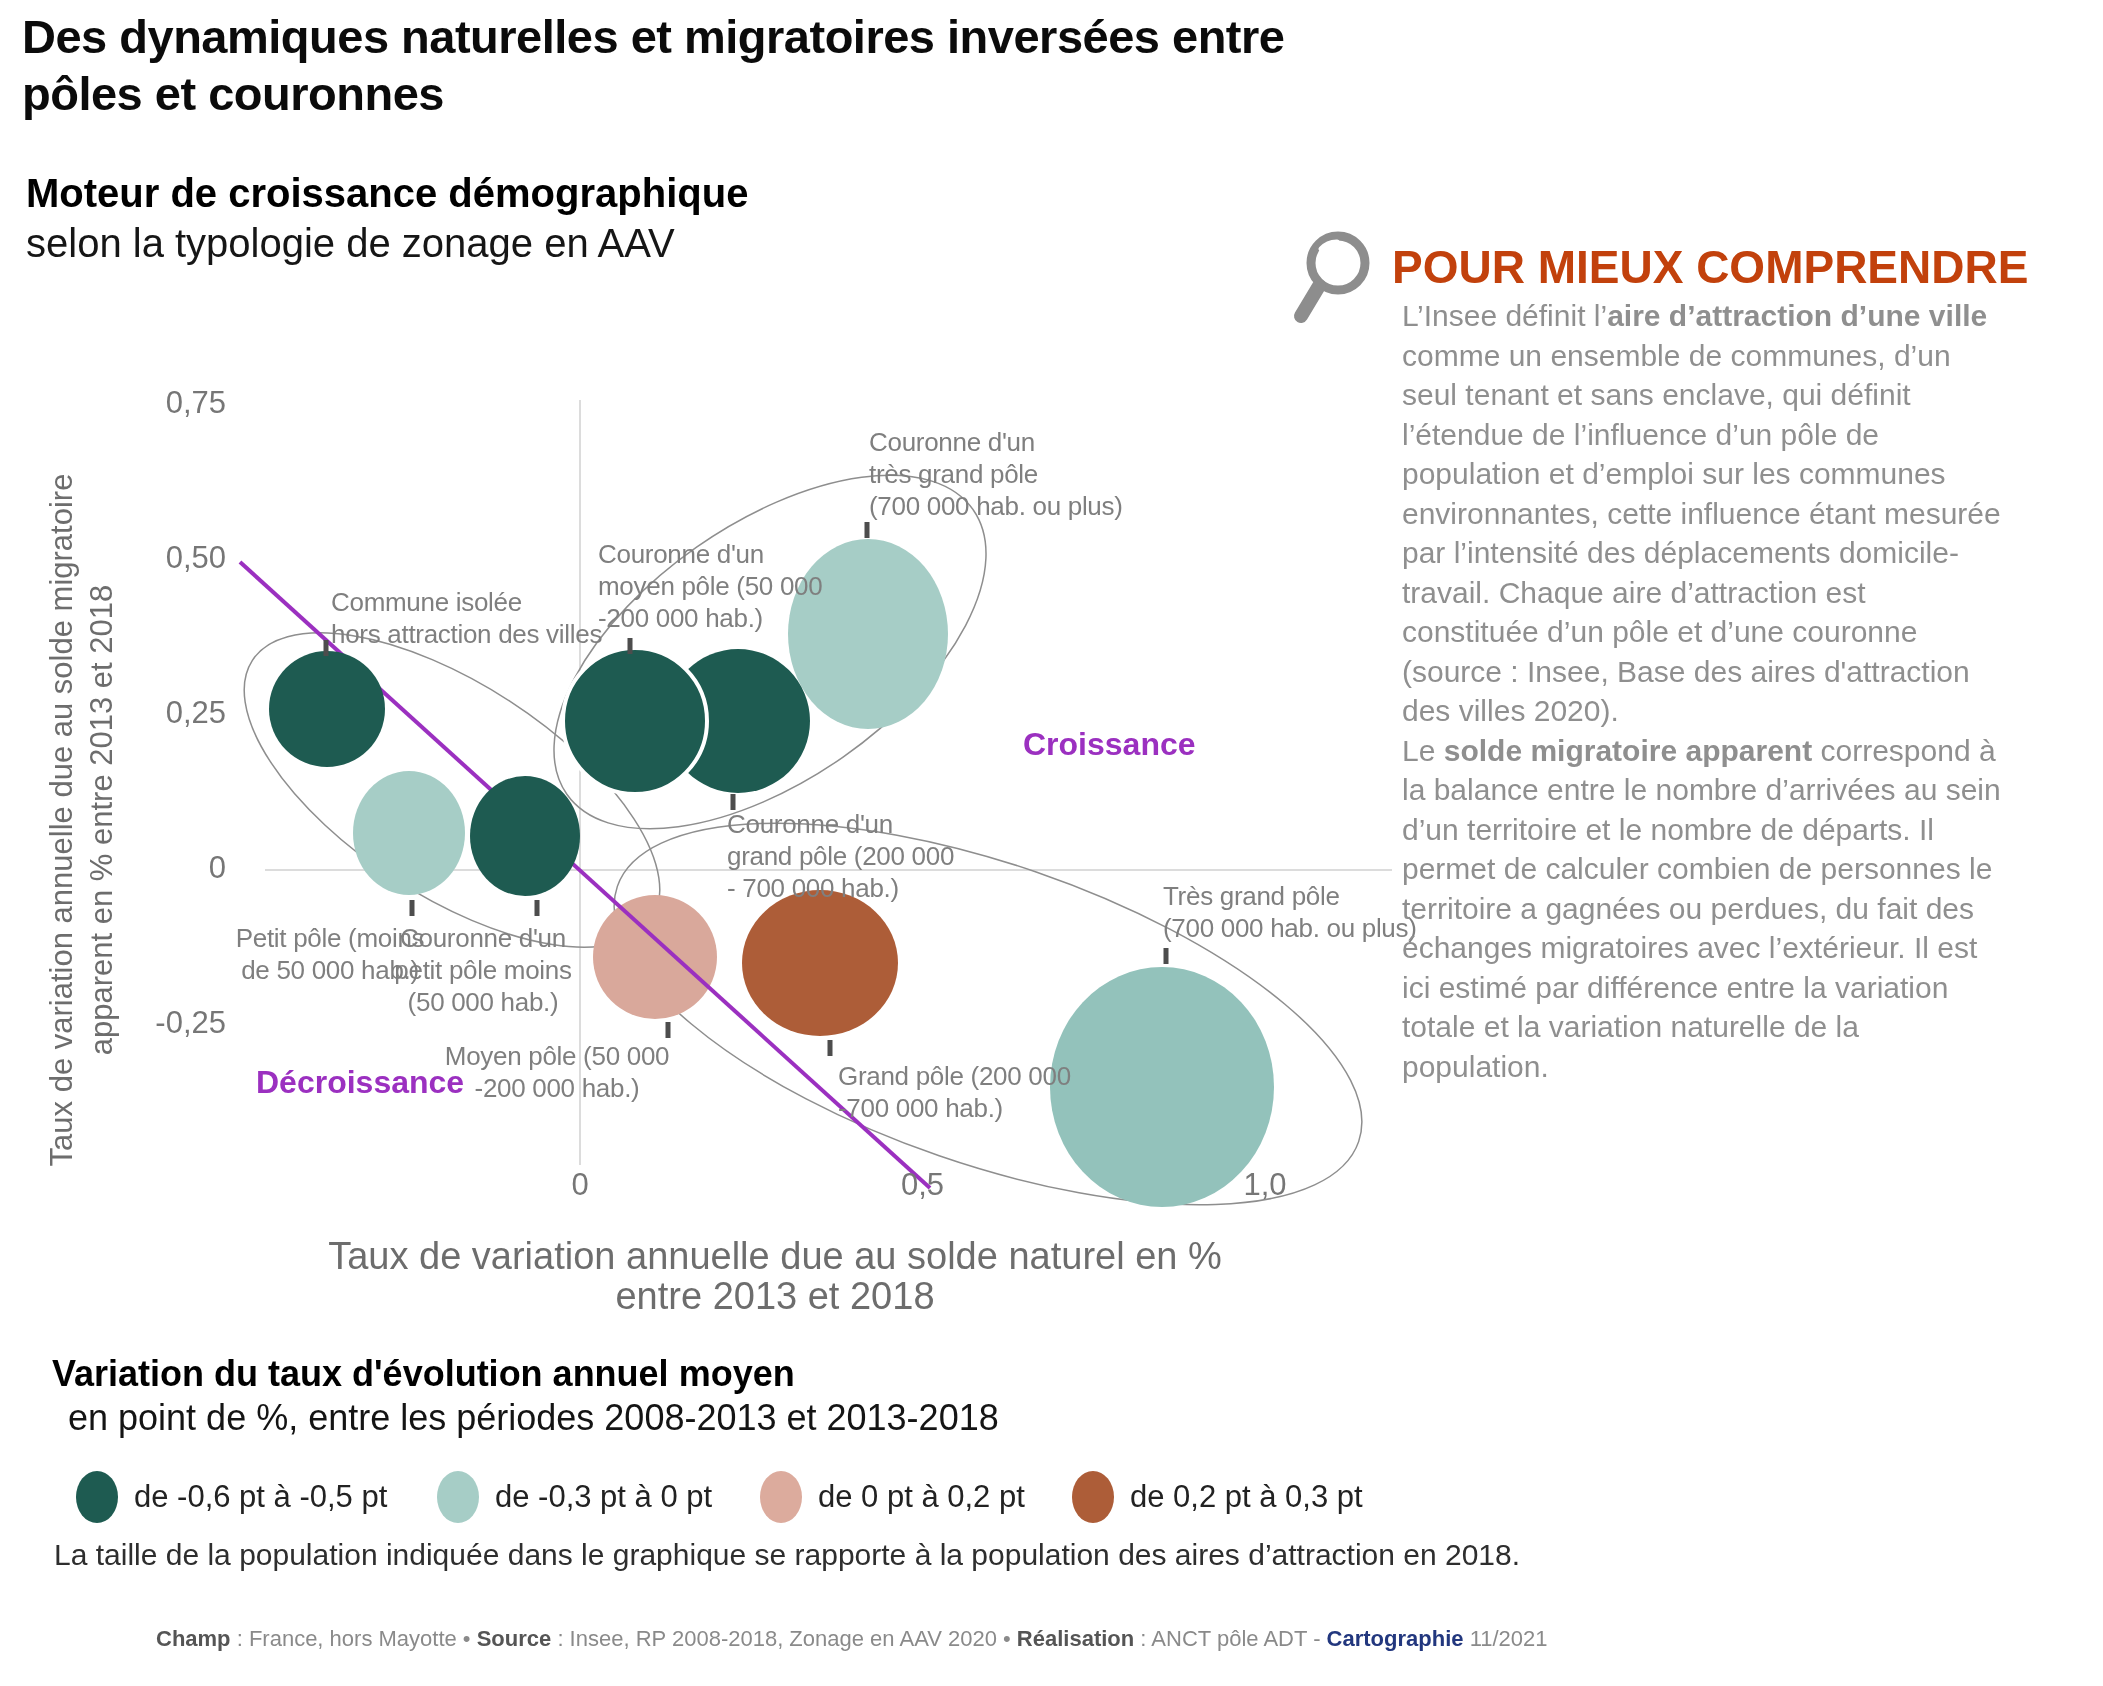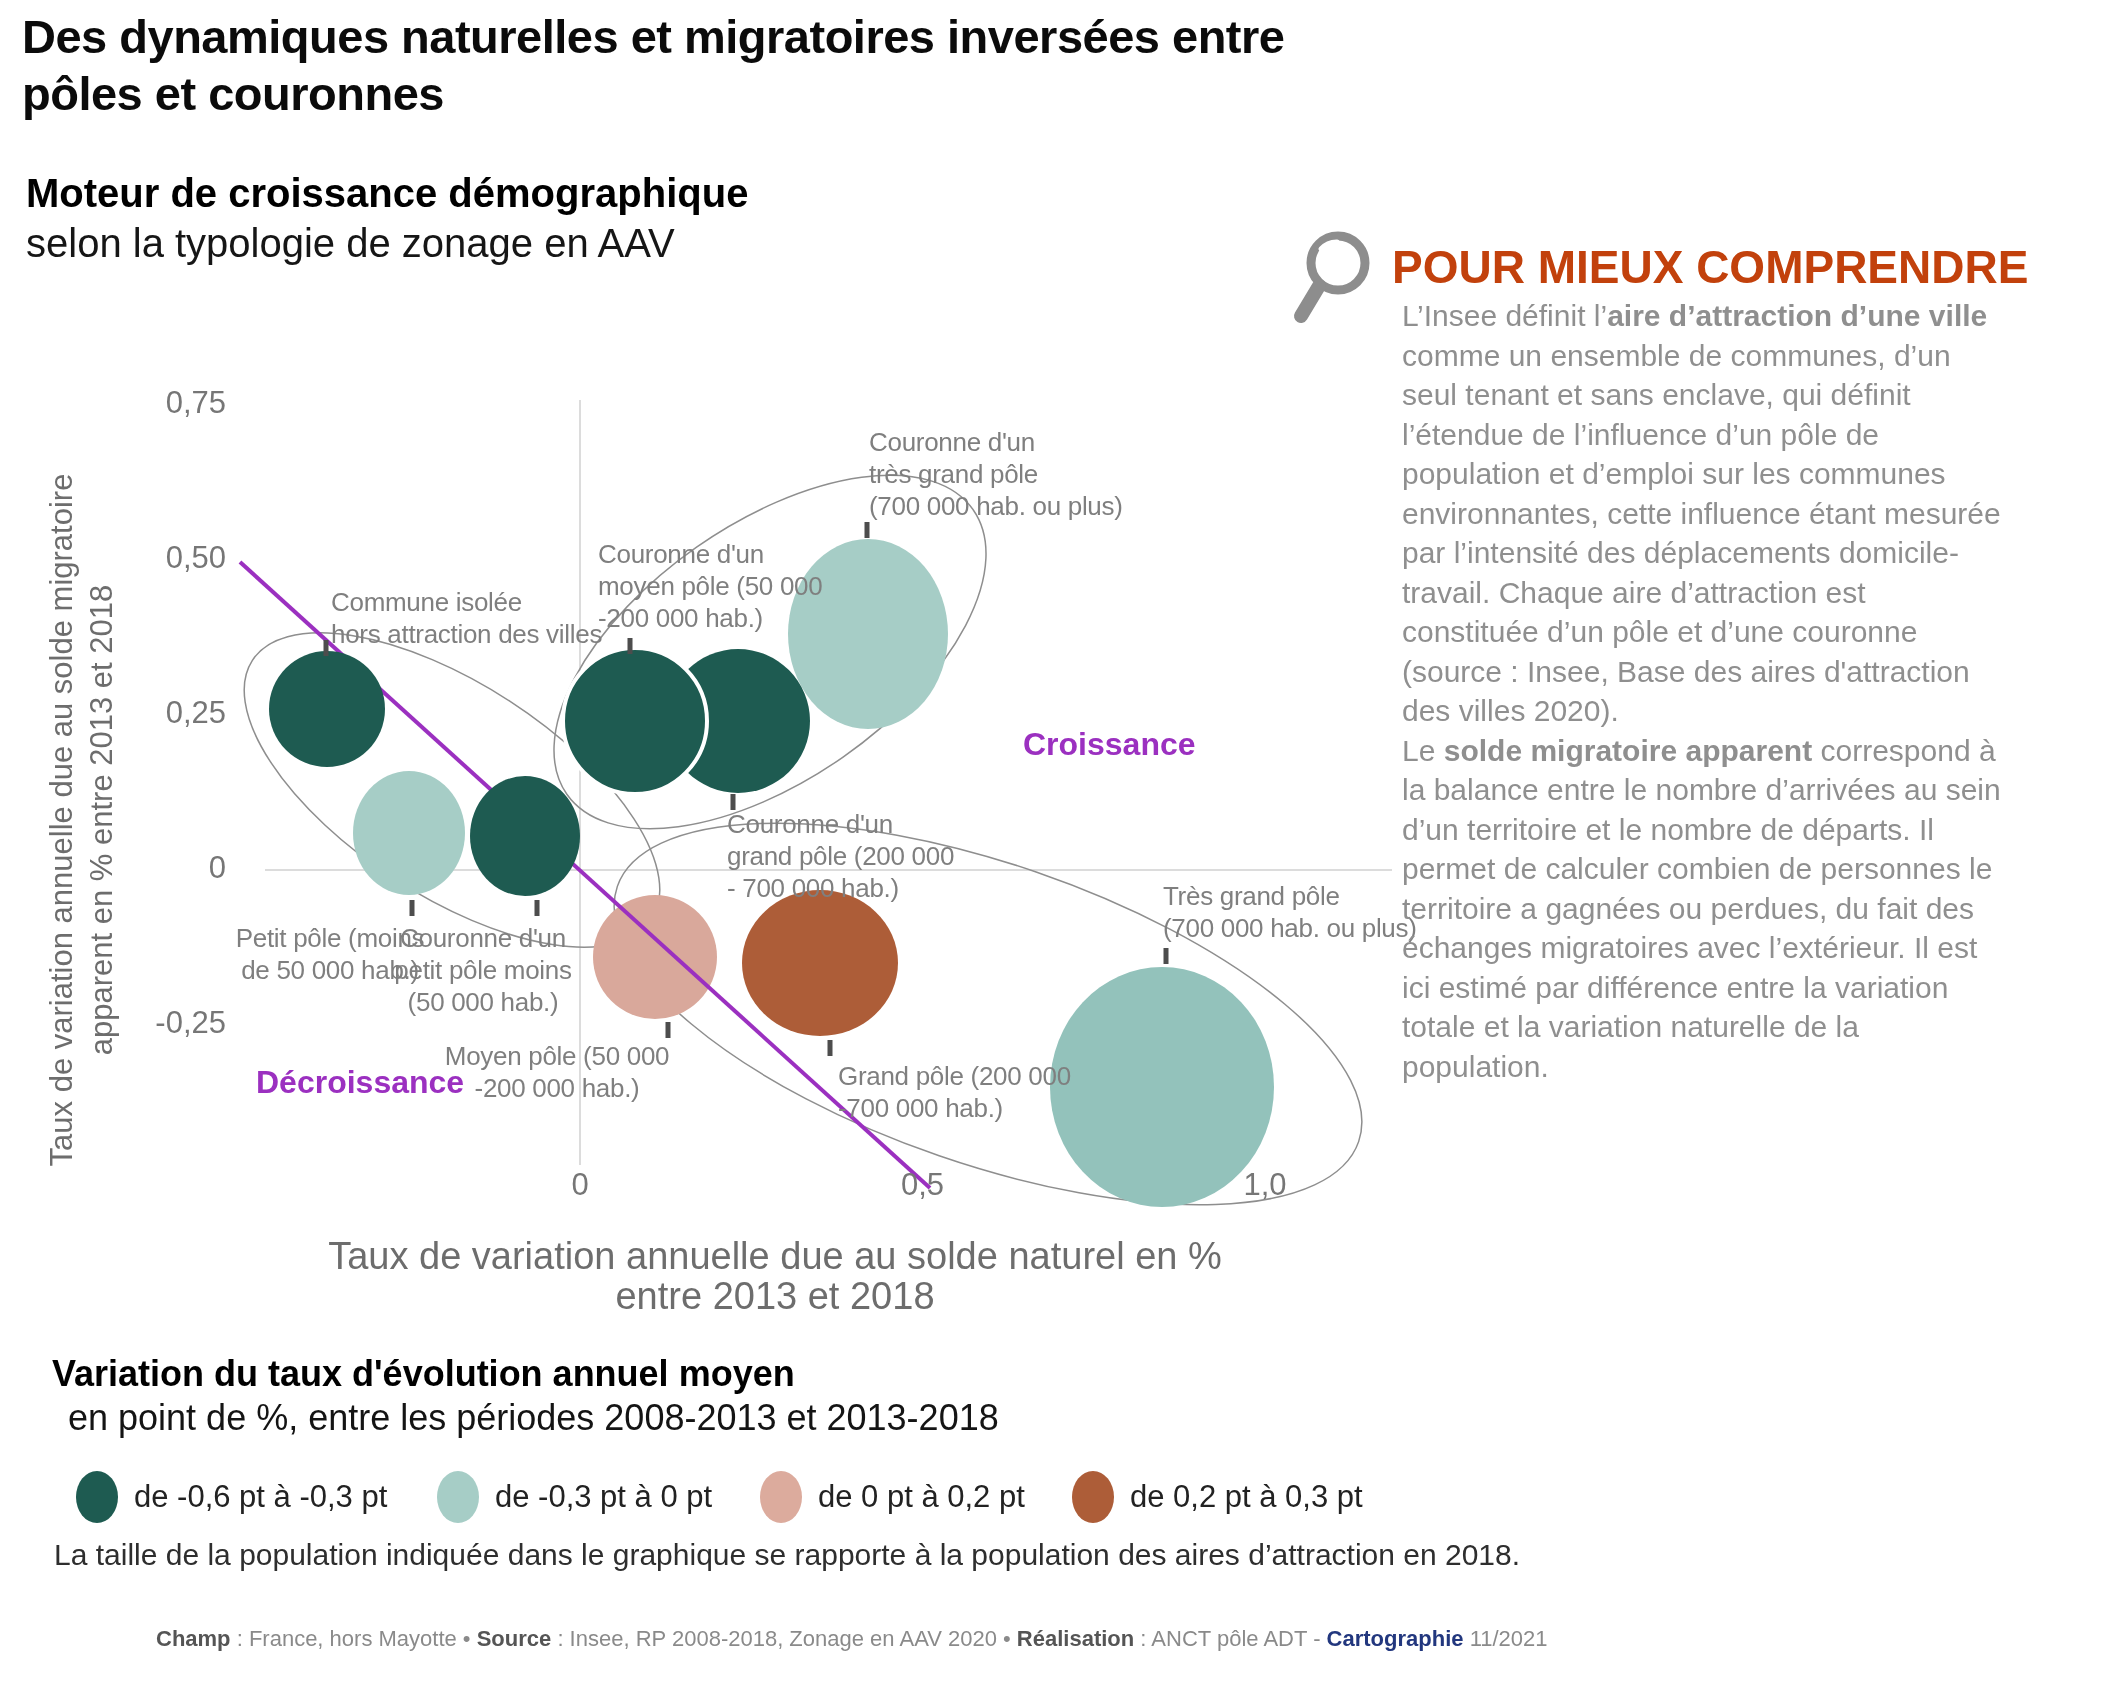--- a/index.html
+++ b/index.html
@@ -146,21 +146,21 @@
   <div class="abs" id="sidebar-body">
       <p><span>L’Insee définit l’</span><b>aire d’attraction d’une ville</b><span> comme un ensemble de communes, d’un seul tenant et sans enclave, qui définit l’étendue de l’influence d’un pôle de population et d’emploi sur les communes environnantes, cette influence étant mesurée par l’intensité des déplacements domicile-travail. Chaque aire d’attraction est constituée d’un pôle et d’une couronne (source : Insee, Base des aires d'attraction des villes 2020).</span></p>
       <p><span>Le </span><b>solde migratoire apparent</b><span> correspond à la balance entre le nombre d’arrivées au sein d’un territoire et le nombre de départs. Il permet de calculer combien de personnes le territoire a gagnées ou perdues, du fait des échanges migratoires avec l’extérieur. Il est ici estimé par différence entre la variation totale et la variation naturelle de la population.</span></p>
     </div>
 
   <div class="abs" id="legend-title">Variation du taux d'évolution annuel moyen</div>
   <div class="abs" id="legend-subtitle">en point de %, entre les périodes 2008-2013 et 2013-2018</div>
   <div id="legend-row">
       <div class="legend-item" style="left: 76px;">
         <div class="legend-swatch" style="background: rgb(30, 91, 81);"></div>
-        <div class="legend-label">de -0,6 pt à -0,3 pt</div>
+        <div class="legend-label">de -0,6 pt à -0,5 pt</div>
       </div>
       <div class="legend-item" style="left: 437px;">
         <div class="legend-swatch" style="background: rgb(166, 205, 198);"></div>
         <div class="legend-label">de -0,3 pt à 0 pt</div>
       </div>
       <div class="legend-item" style="left: 760px;">
         <div class="legend-swatch" style="background: rgb(220, 171, 157);"></div>
         <div class="legend-label">de 0 pt à 0,2 pt</div>
       </div>
       <div class="legend-item" style="left: 1072px;">

